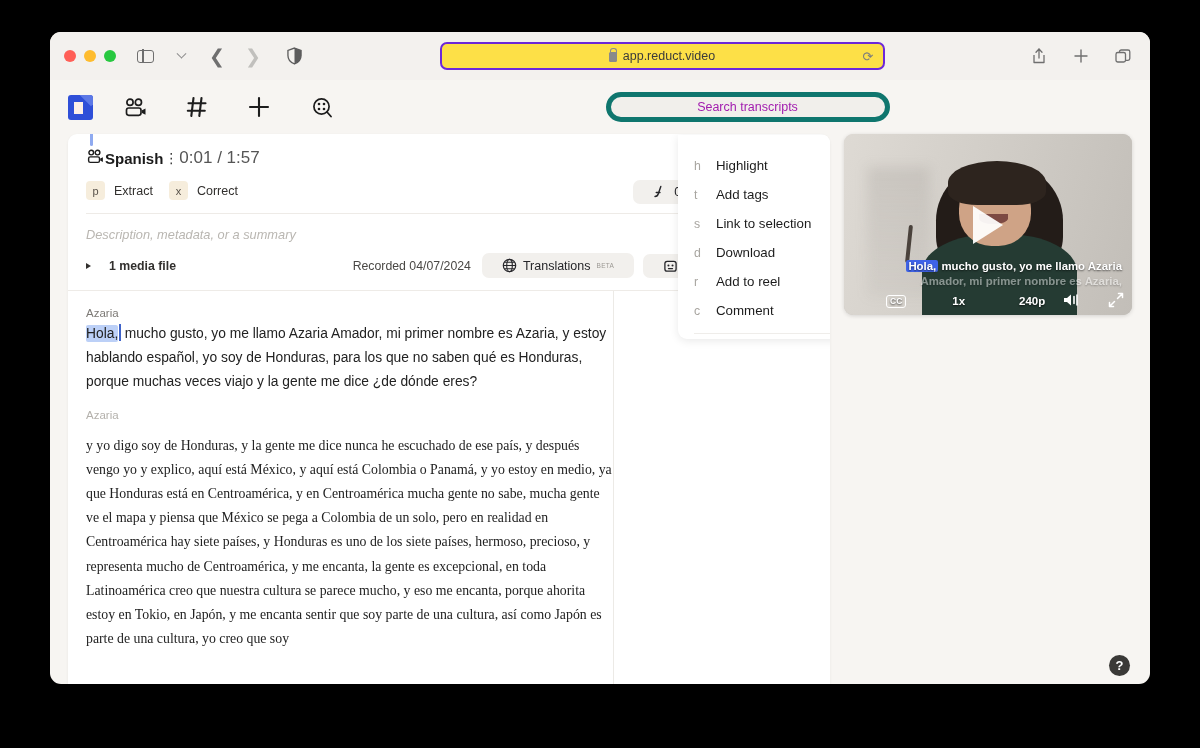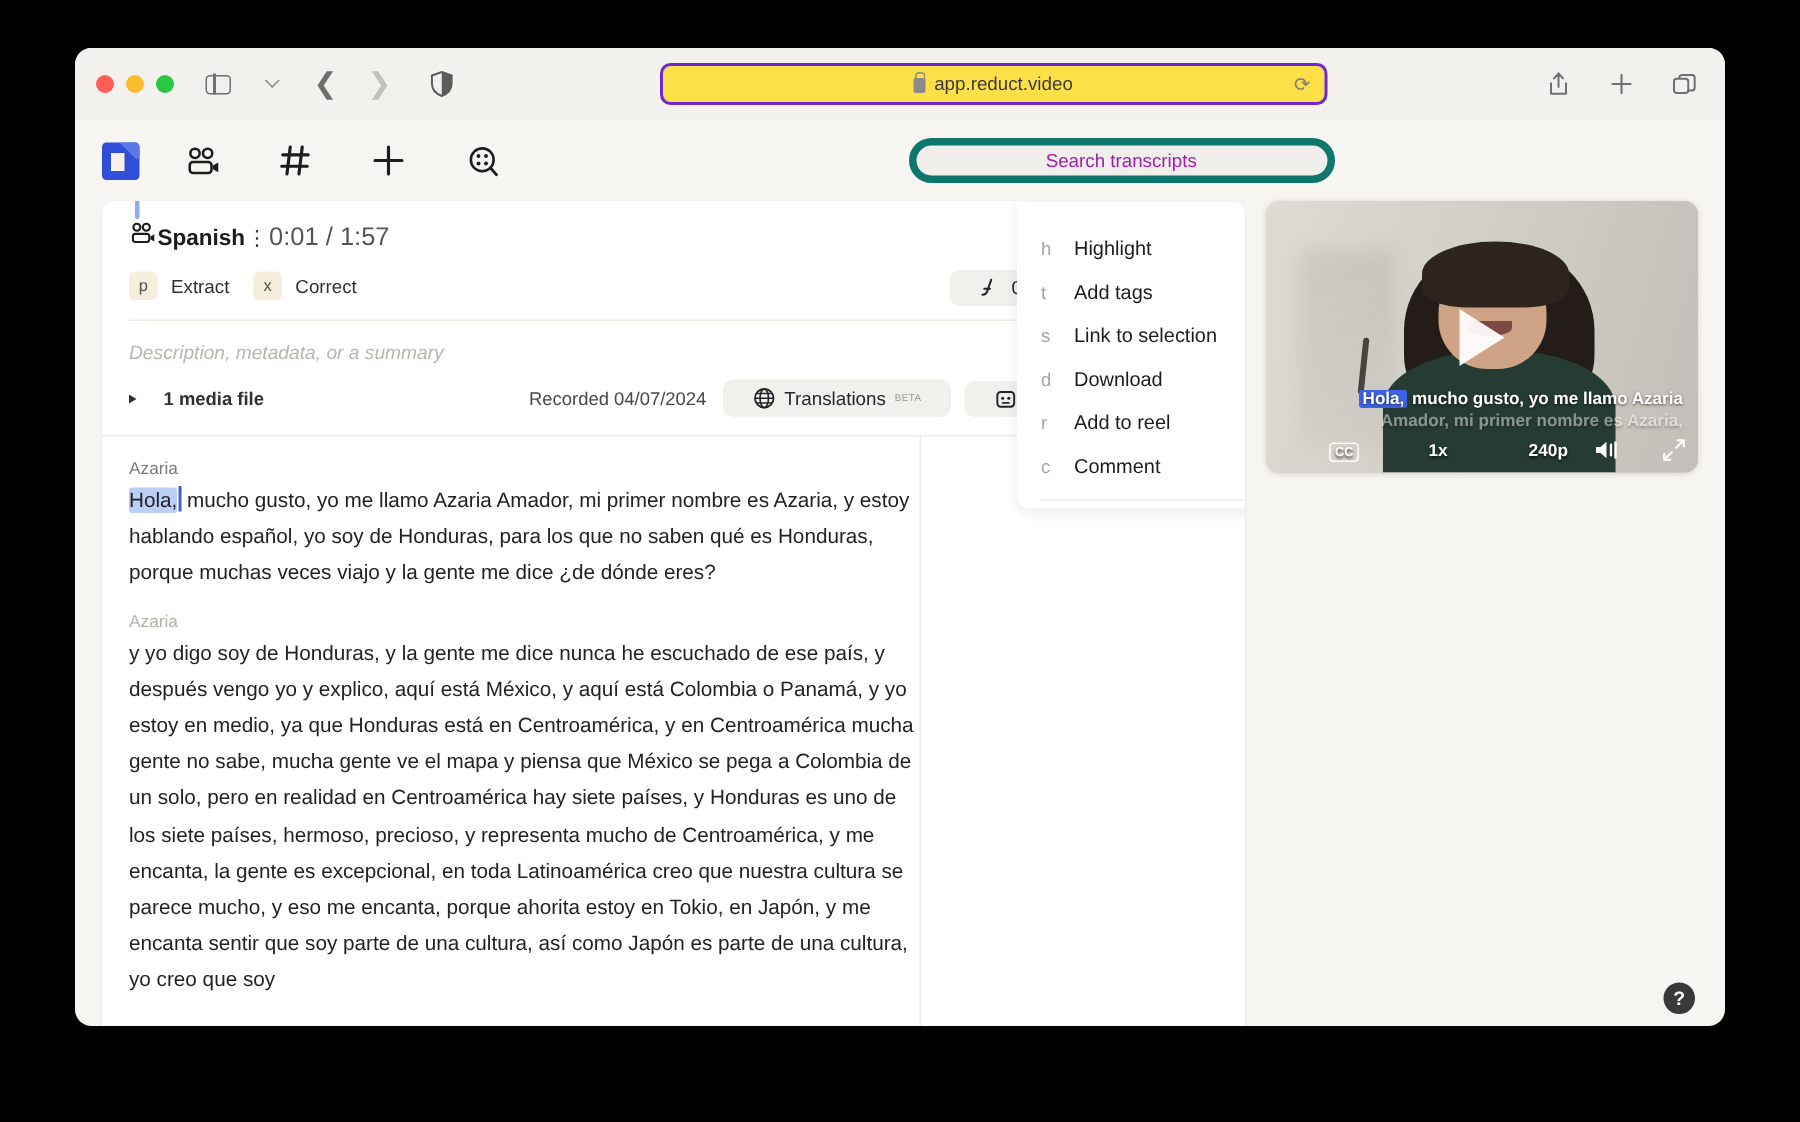--- a/index.html
+++ b/index.html
@@ -280,21 +280,21 @@
     overflow: hidden;
   }
   .spk {
     font-size: 11.5px; color: #7d7a76; margin-bottom: 3px;
   }
   .spk.dim { color: #b4b1ac; }
   .para {
     font-size: 13.8px; line-height: 24.2px; color: #222;
     margin-bottom: 14px;
   }
-  .para.second { margin-top: 3px; }
+  .para.second { margin-top: 13px; font-family: Liberation Serif, serif; }
   .sel {
     background: #bcd0f7;
     border-radius: 2px;
     padding: 1px 0;
     position: relative;
   }
   .caret {
     display: inline-block; width: 1.6px; height: 17px;
     background: #3f63c9; vertical-align: -3px; margin-left: 1px;
   }

